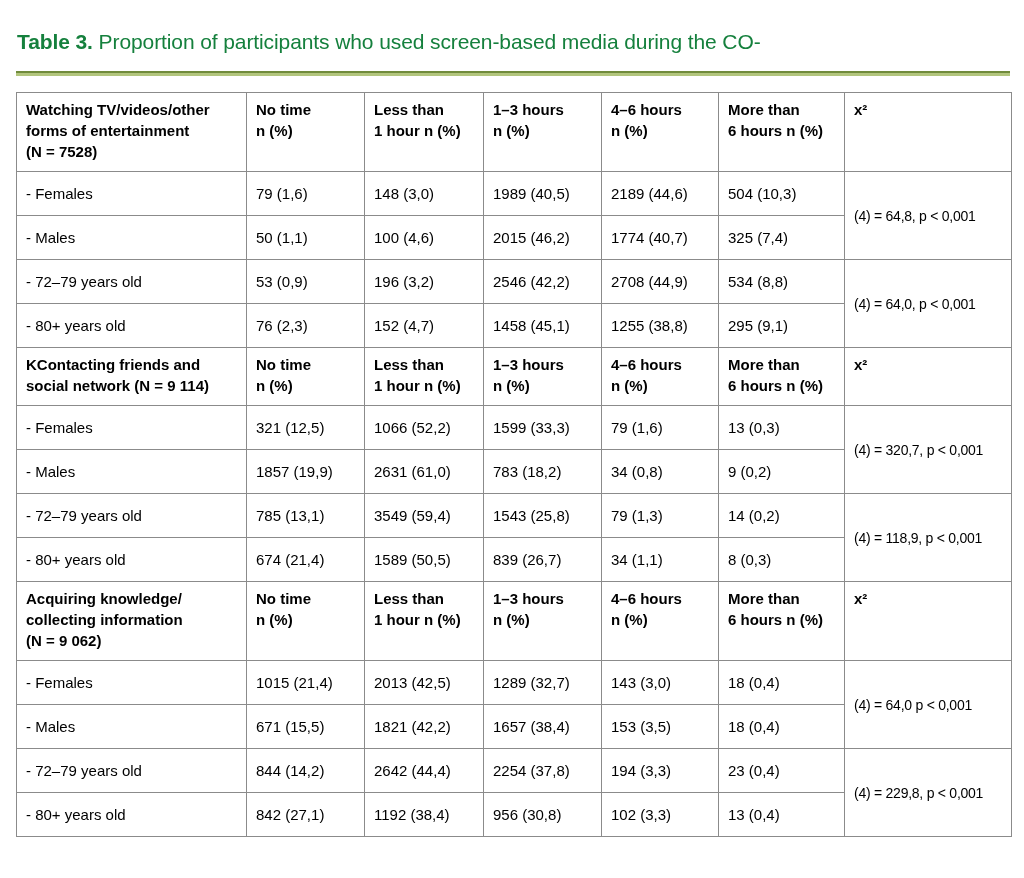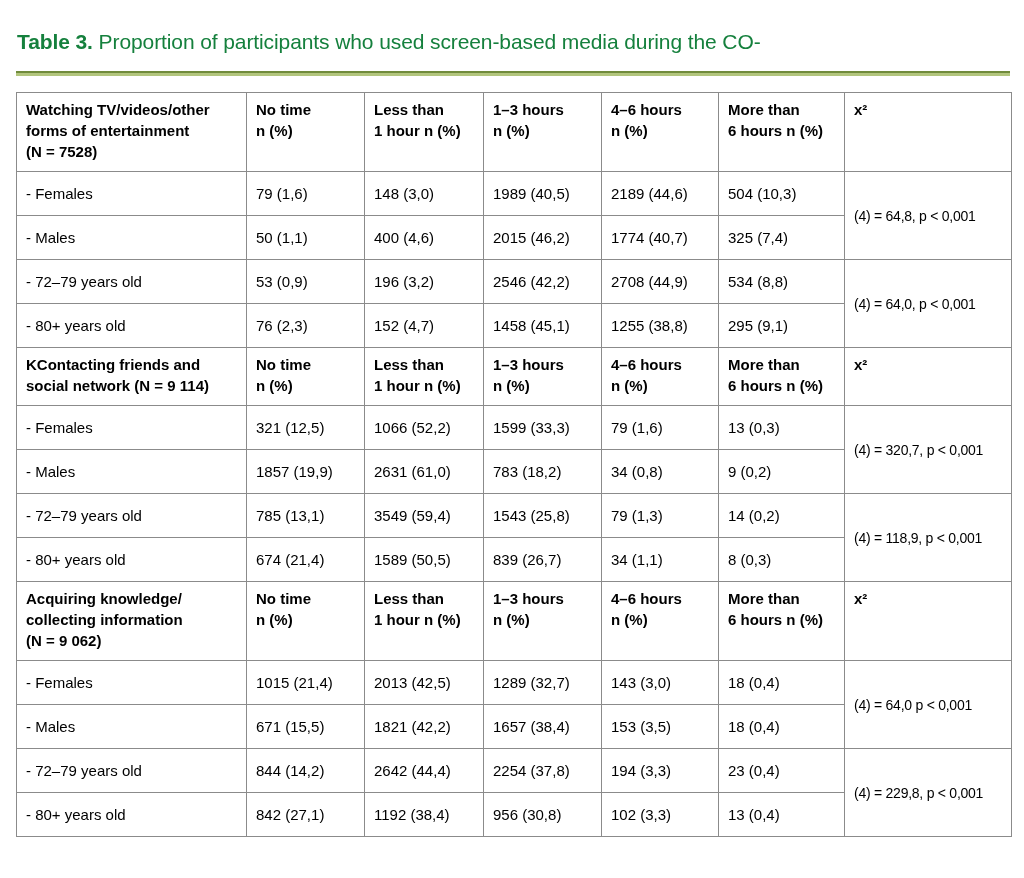--- a/index.html
+++ b/index.html
@@ -138,21 +138,21 @@
           </td>
         </tr>
         <tr class="data">
           <td>
             <div class="line">- Males</div>
           </td>
           <td>
             <div class="line">50 (1,1)</div>
           </td>
           <td>
-            <div class="line">400 (4,6)</div>
+            <div class="line">100 (4,6)</div>
           </td>
           <td>
             <div class="line">2015 (46,2)</div>
           </td>
           <td>
             <div class="line">1774 (40,7)</div>
           </td>
           <td>
             <div class="line">325 (7,4)</div>
           </td>

